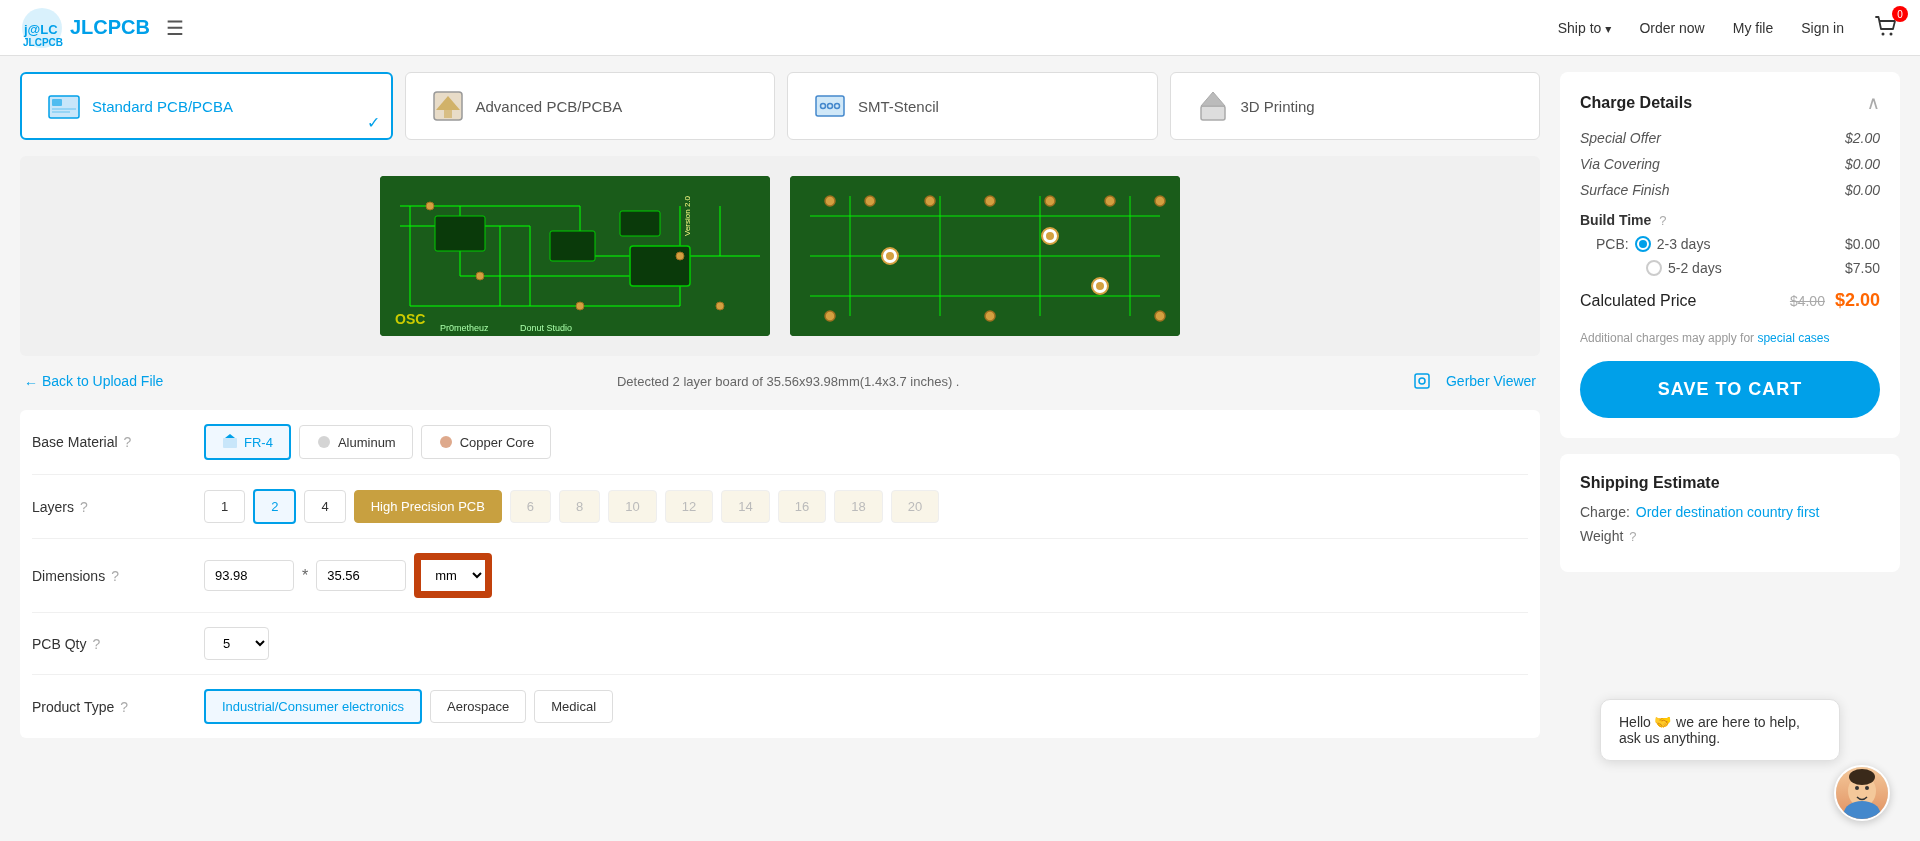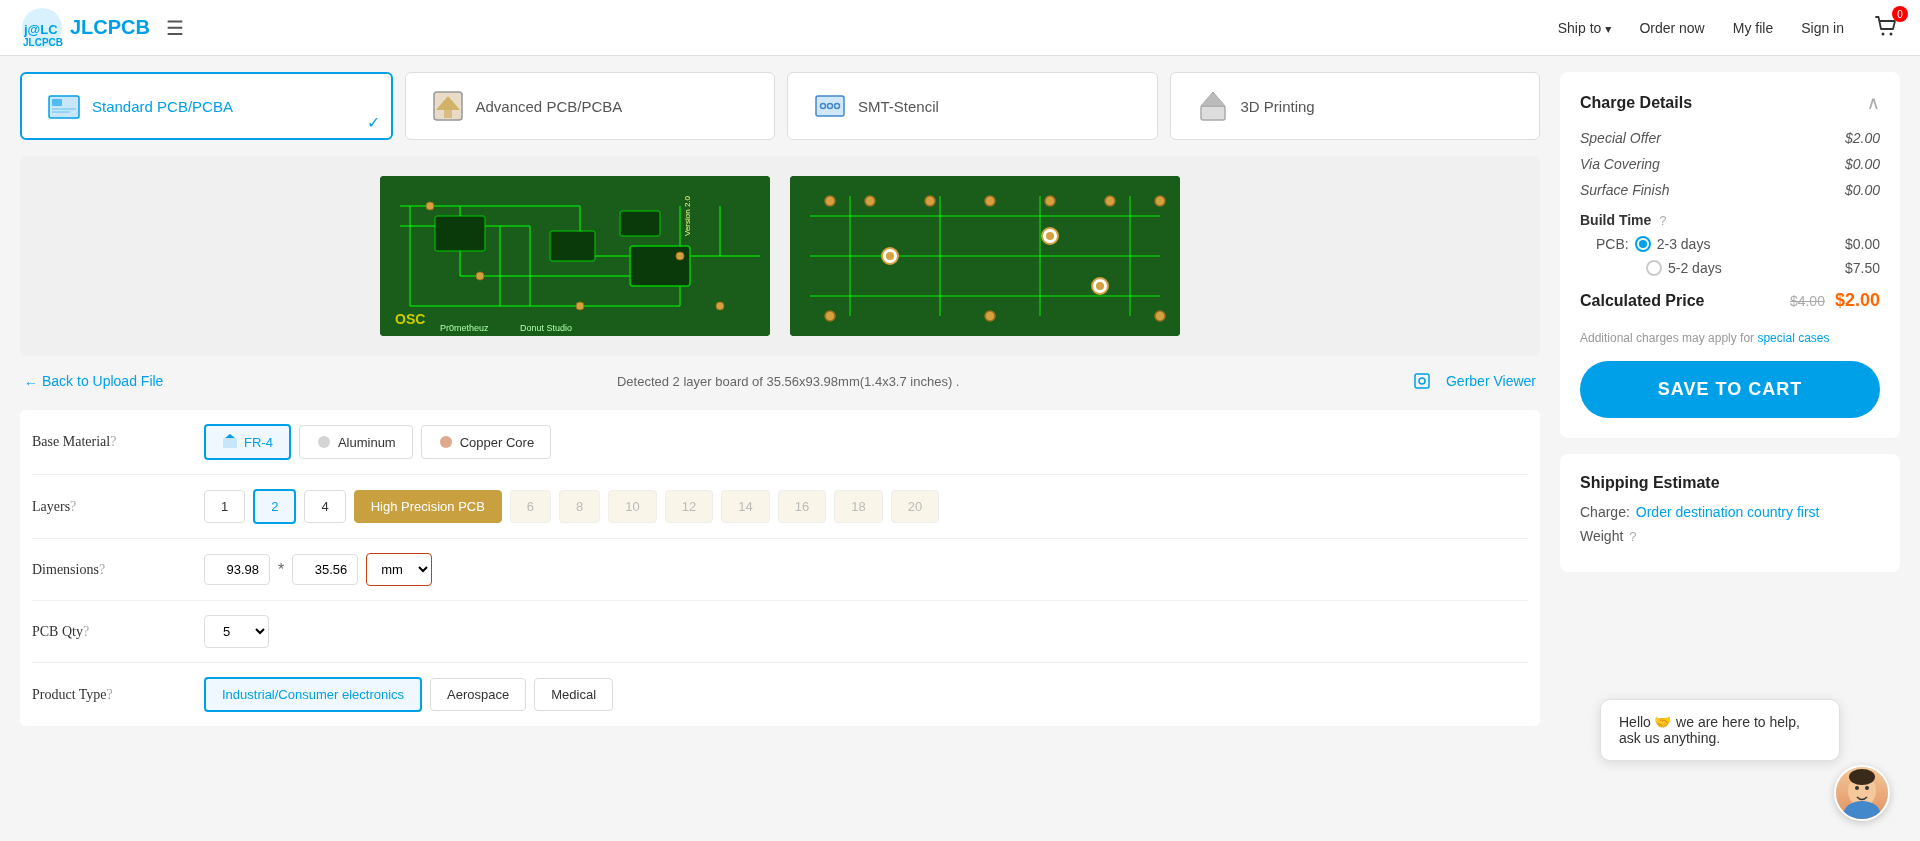--- a/index.html
+++ b/index.html
@@ -184,22 +184,22 @@
       border-bottom: 1px solid #f0f0f0;
       gap: 12px;
     }
     .option-row:last-child { border-bottom: none; }
     .option-label {
       width: 160px;
       font-size: 14px;
       color: #333;
       display: flex;
       align-items: flex-end;
+      gap: 6px;
       flex-shrink: 0;
-      font-family: Liberation Serif, serif;
     }
     .option-label .help-icon {
       color: #aaa;
       cursor: pointer;
       font-size: 14px;
     }
     .option-controls {
       display: flex;
       align-items: center;
       gap: 8px;
@@ -227,34 +227,34 @@
       color: #fff;
       border-color: #c8a040;
     }
     .btn-option.disabled {
       background: #f9f5e8;
       color: #bbb;
       border-color: #eee;
       cursor: default;
     }
     .number-input {
-      width: 66px;
+      width: 90px;
       padding: 7px 10px;
       border: 1px solid #ddd;
       border-radius: 4px;
       font-size: 13px;
-      text-align: right;
+      text-align: left;
     }
     .multiply-sign {
       color: #666;
       font-size: 16px;
     }
     .unit-select {
       padding: 7px 10px;
-      border: 1px solid #c2410c;
+      border: 7px solid #c2410c;
       border-radius: 4px;
       font-size: 13px;
       background: #fff;
       cursor: pointer;
     }
     .qty-select {
       padding: 7px 14px;
       border: 1px solid #ddd;
       border-radius: 4px;
       font-size: 13px;
@@ -343,21 +343,21 @@
       font-weight: bold;
     }
     .calculated-price-row {
       display: flex;
       justify-content: space-between;
       align-items: center;
       margin: 14px 0 4px 0;
     }
     .calculated-price-label {
       font-size: 16px;
-      font-weight: bold;
+      font-weight: normal;
       color: #222;
     }
     .calculated-price-values {
       display: flex;
       align-items: center;
       gap: 10px;
     }
     .special-cases-note {
       font-size: 12px;
       color: #999;

